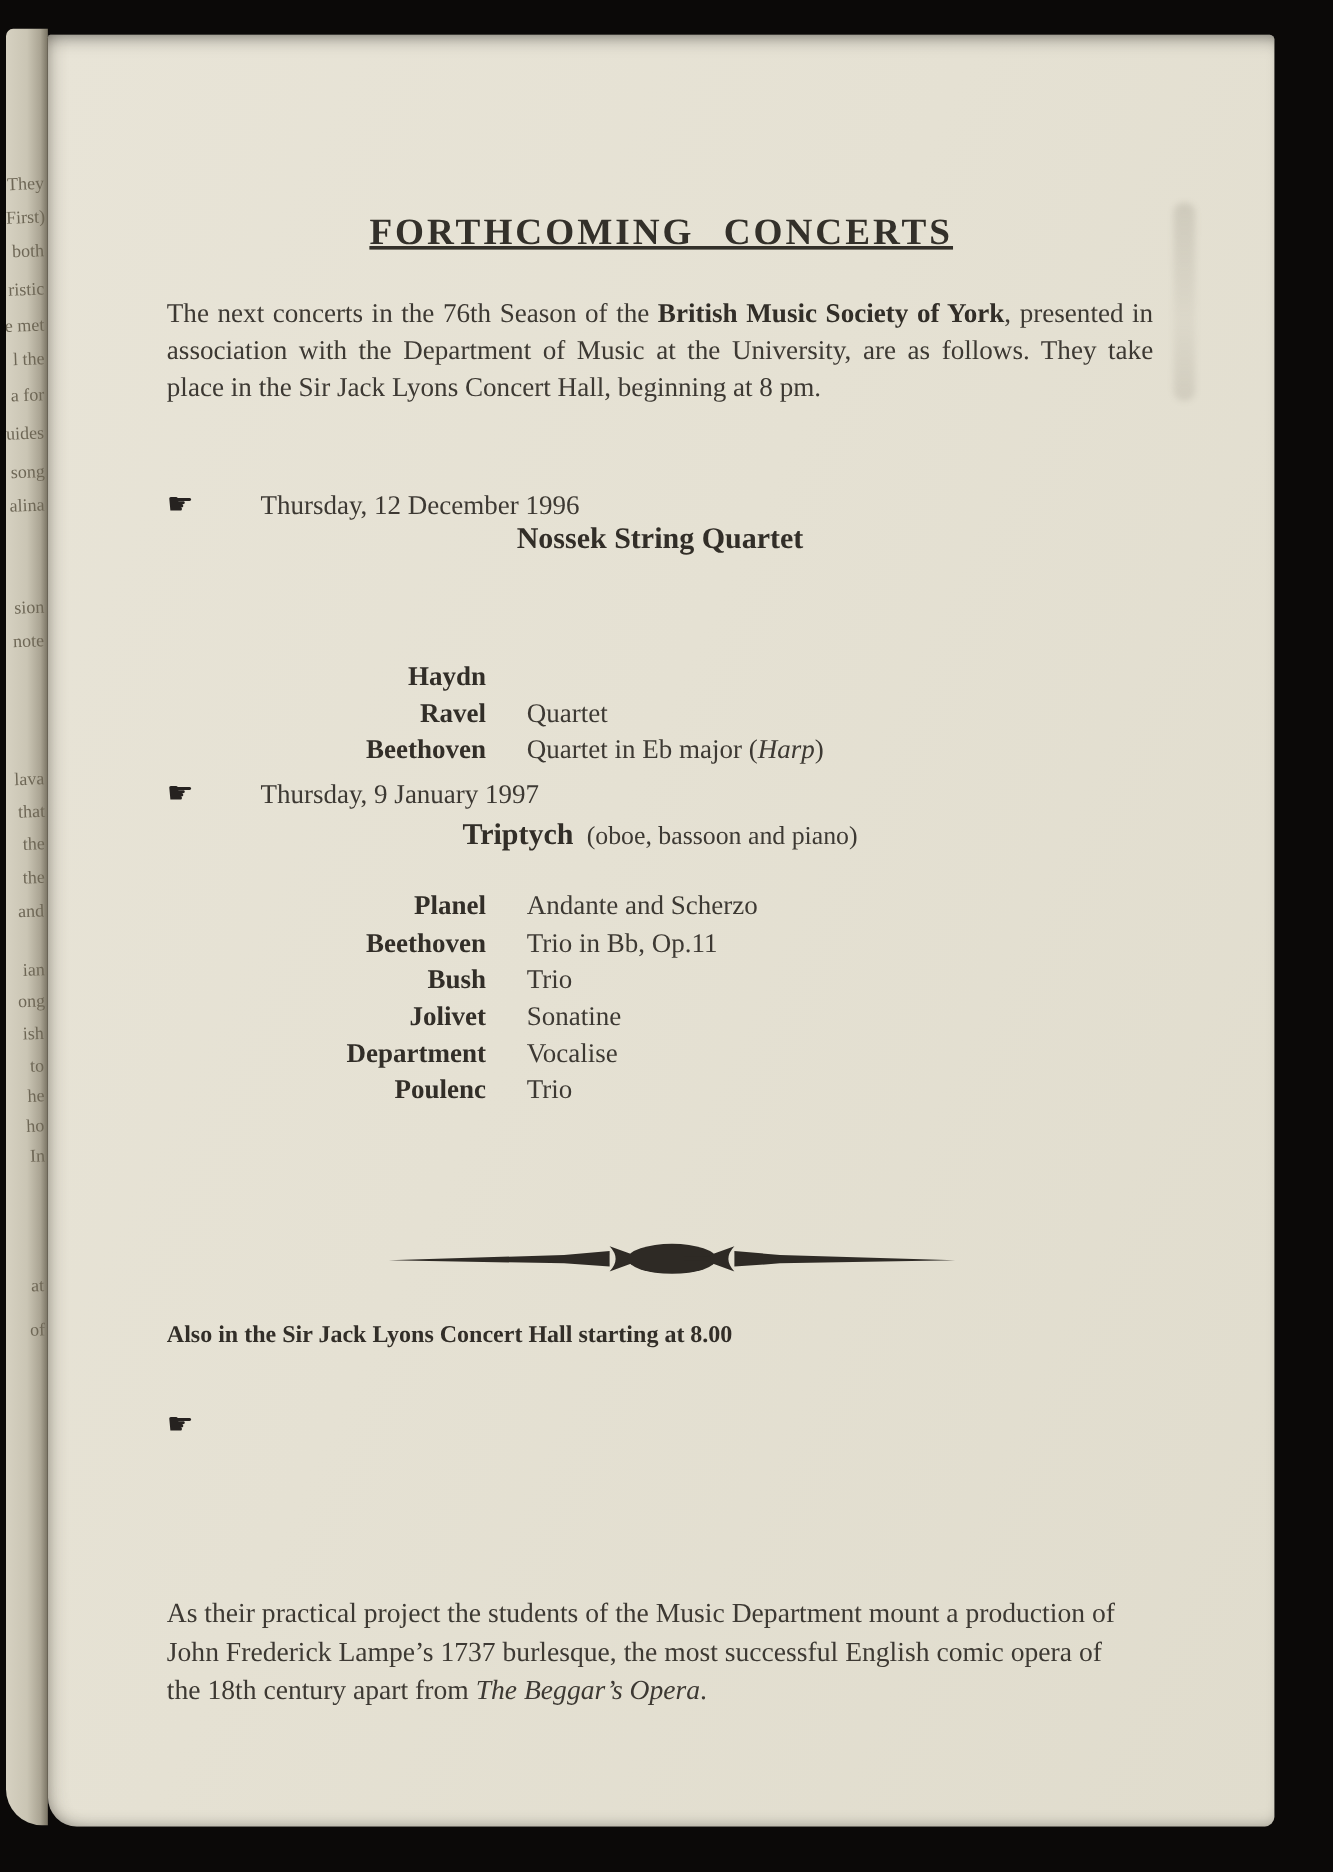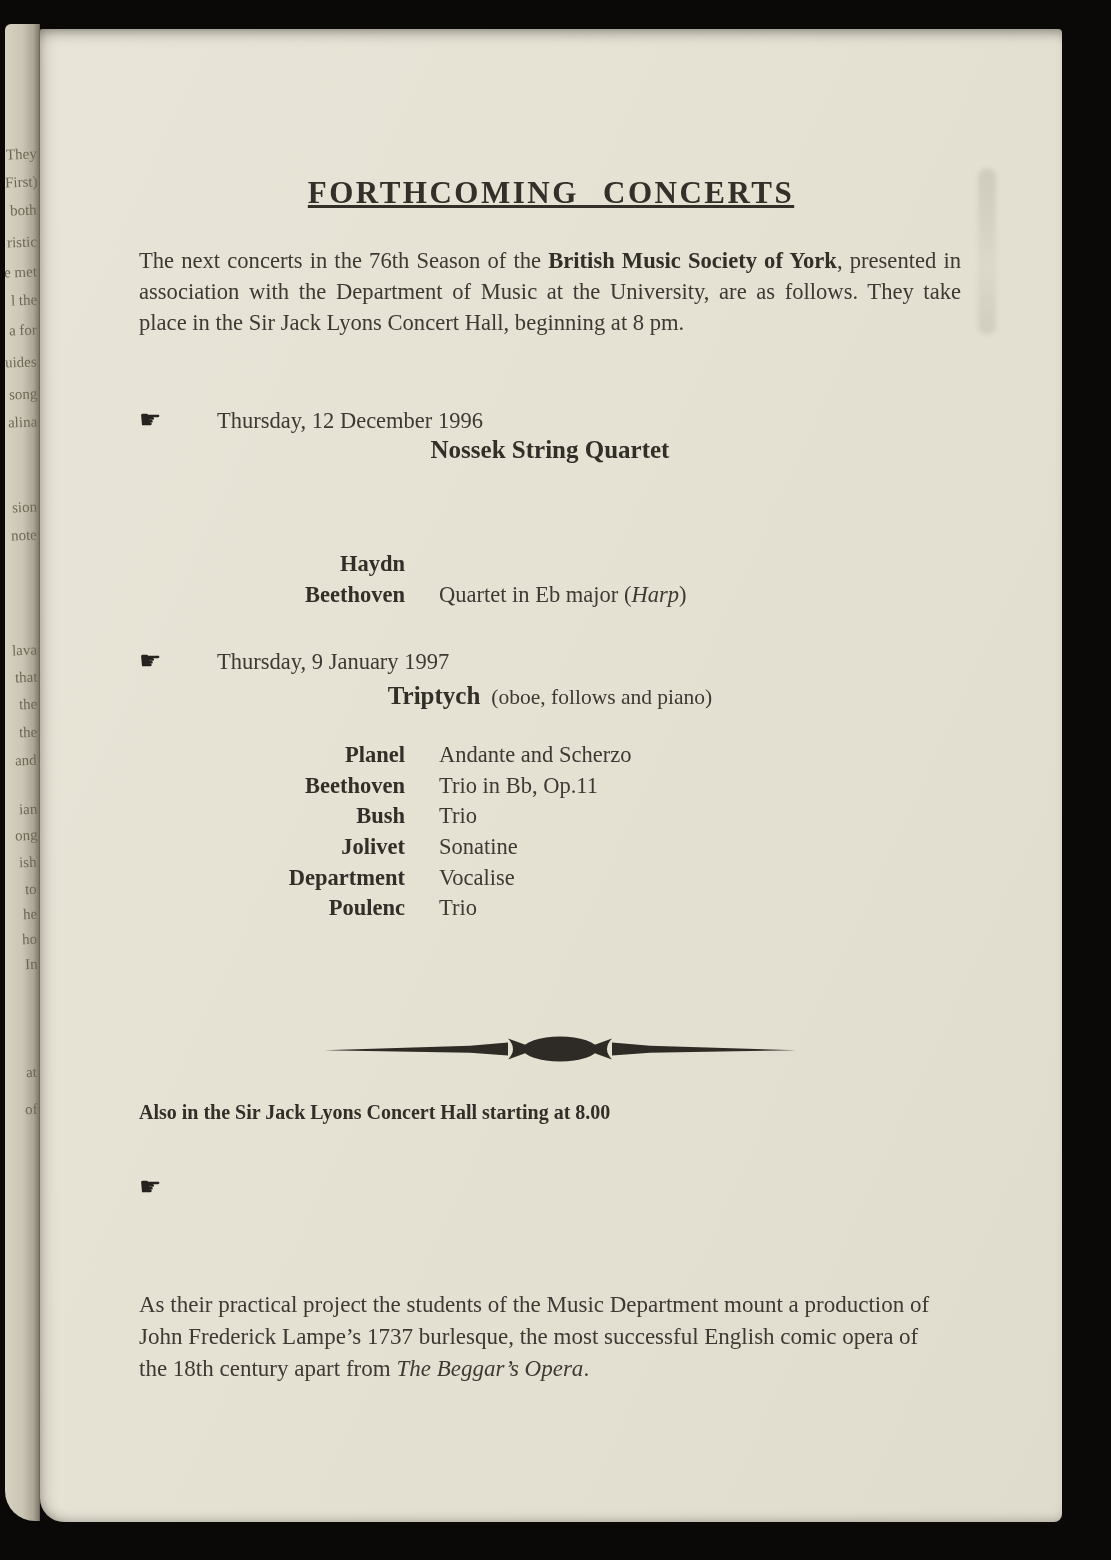--- a/index.html
+++ b/index.html
@@ -64,21 +64,21 @@
   #program-2{top:1206px;}
   .prog-row{display:flex;align-items:baseline;height:30.7px;}
   .composer{width:266px;text-align:right;font-weight:bold;flex:none;}
   .work{margin-left:34px;white-space:nowrap;}
   .divider{position:absolute;left:282px;top:1002px;width:476px;height:36px;}
   .also-heading{
     position:absolute;left:99px;top:1072px;width:822px;
     font-size:20px;font-weight:bold;
   }
   .outro{
-    position:absolute;left:99px;width:800px;top:1260px;
+    position:absolute;left:99px;width:800px;top:1300px;
     font-size:23px;line-height:32px;
   }
   .smudge{
     position:absolute;left:938px;top:140px;width:18px;height:165px;
     background:linear-gradient(180deg,rgba(108,102,88,.35),rgba(108,102,88,.12) 60%,rgba(108,102,88,.3));
     filter:blur(2.5px);opacity:.5;border-radius:8px;
   }
 </style>
 </head>
 <body>
@@ -125,31 +125,35 @@
     <span class="date">Thursday, 12 December 1996</span>
   </div>
   <div class="ensemble-line" id="ensemble-1">
     <b>Nossek String Quartet</b>
   </div>
   <div class="program" id="program-0">
       <div class="prog-row">
         <span class="composer">Haydn</span>
       </div>
       <div class="prog-row">
+        <span class="composer">Ravel</span>
+        <span class="work">Quartet</span>
+      </div>
+      <div class="prog-row">
         <span class="composer">Beethoven</span>
         <span class="work">Quartet in Eb major (<i>Harp</i>)</span>
       </div>
     </div>
 
   <div class="date-row" id="date-row-2">
     <span class="manicule">☛</span>
     <span class="date">Thursday, 9 January 1997</span>
   </div>
   <div class="ensemble-line" id="ensemble-2">
-    <b>Triptych</b><span class="ens-note">(oboe, follows and piano)</span>
+    <b>Triptych</b><span class="ens-note">(oboe, bassoon and piano)</span>
   </div>
   <div class="program" id="program-1">
       <div class="prog-row">
         <span class="composer">Planel</span>
         <span class="work">Andante and Scherzo</span>
       </div>
       <div class="prog-row">
         <span class="composer">Beethoven</span>
         <span class="work">Trio in Bb, Op.11</span>
       </div>

